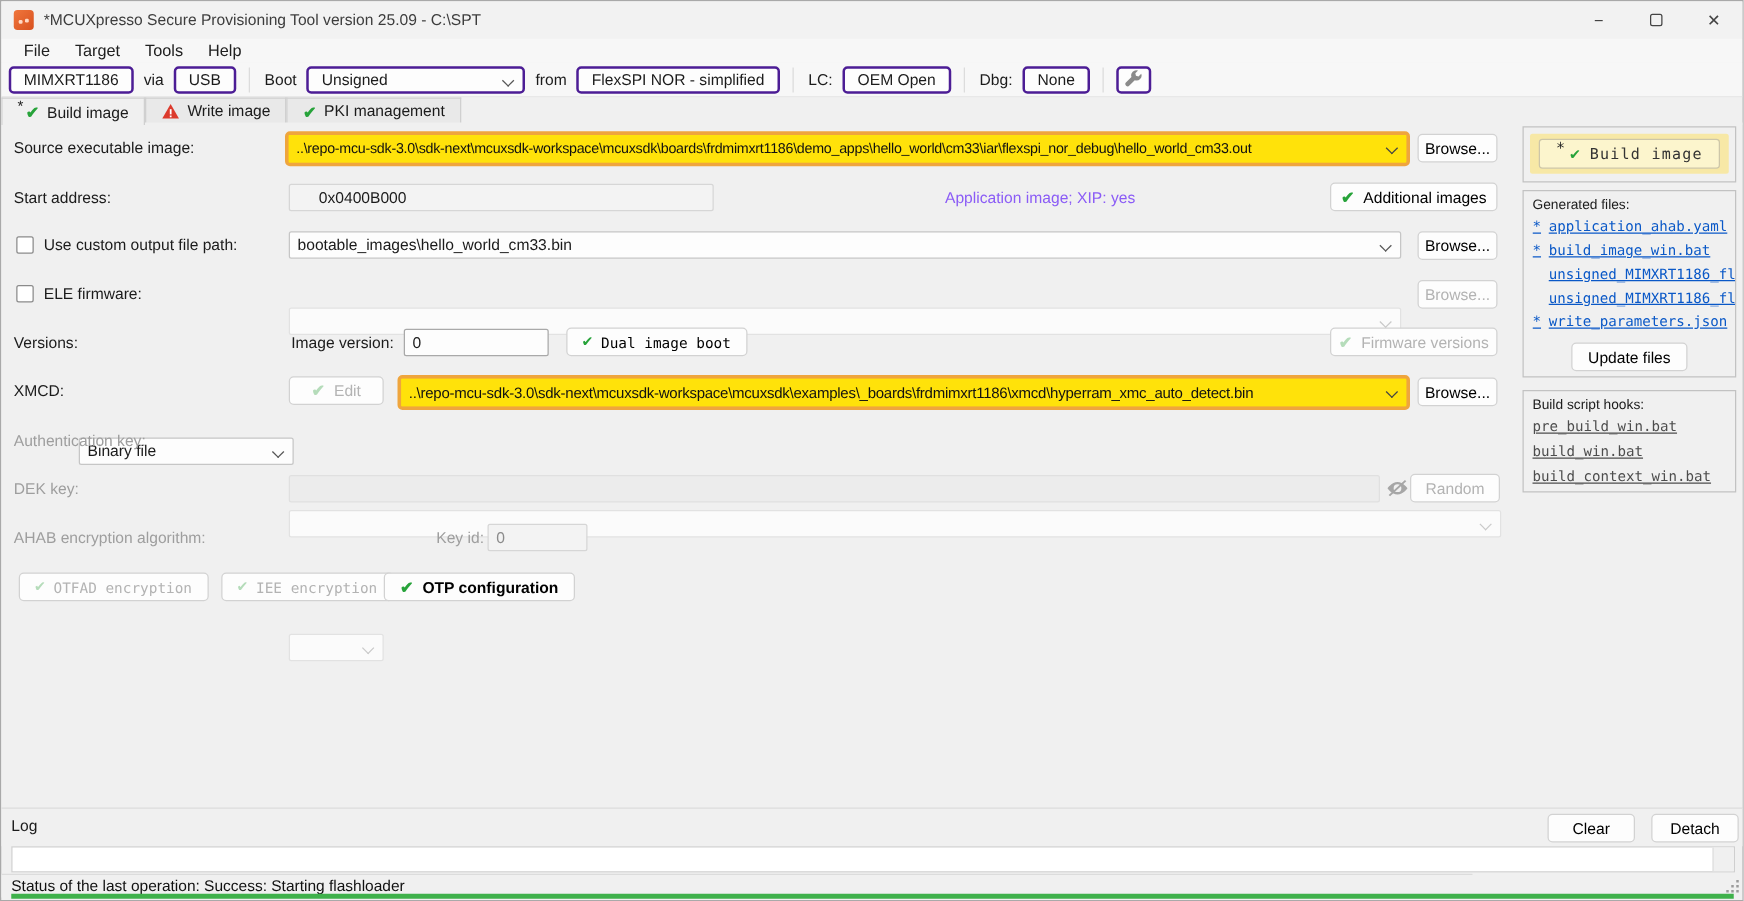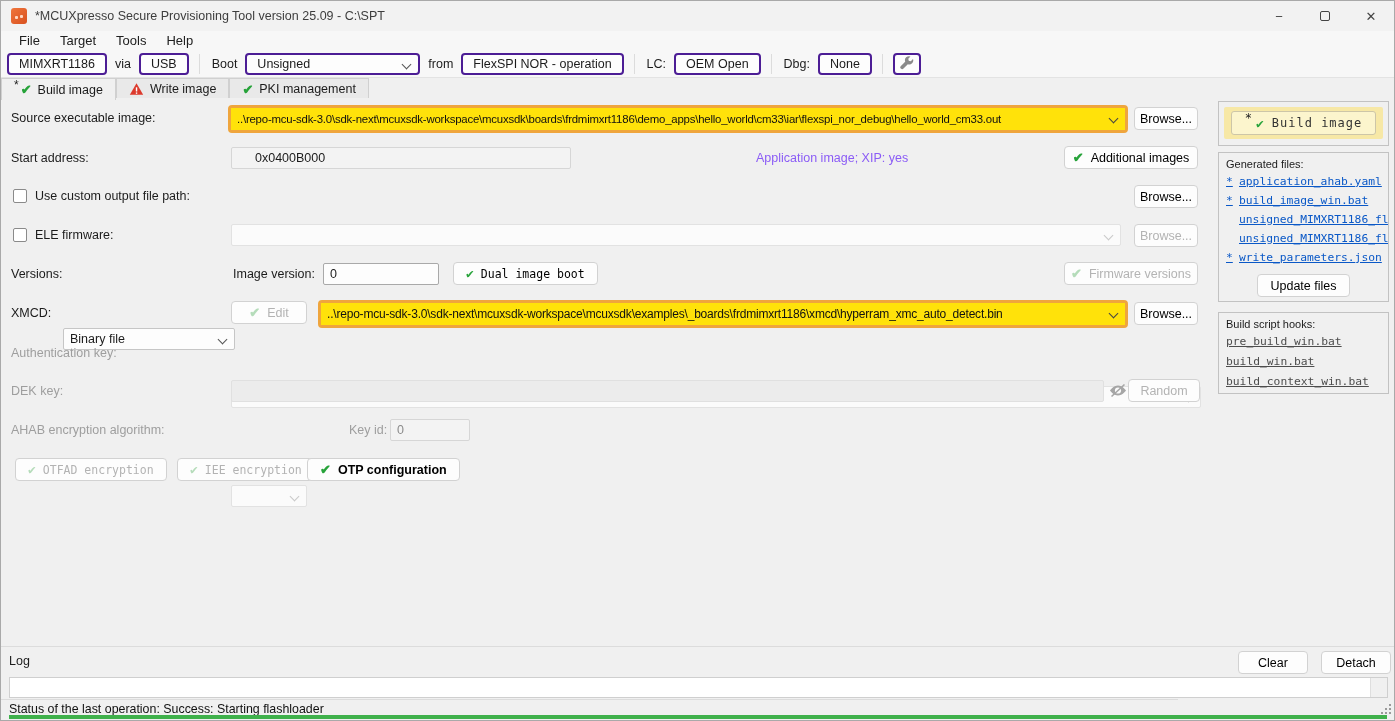--- a/index.html
+++ b/index.html
@@ -117,21 +117,21 @@
     <span class="tbtn">MIMXRT1186</span>
     <span class="tlabel">via</span>
     <span class="tbtn">USB</span>
     <span class="vsep"></span>
     <span class="tlabel">Boot</span>
     <span class="tbtn tcombo">
         <span>Unsigned</span>
         <span class="chev"></span>
       </span>
     <span class="tlabel">from</span>
-    <span class="tbtn">FlexSPI NOR - operation</span>
+    <span class="tbtn">FlexSPI NOR - simplified</span>
     <span class="vsep"></span>
     <span class="tlabel">LC:</span>
     <span class="tbtn">OEM Open</span>
     <span class="vsep"></span>
     <span class="tlabel">Dbg:</span>
     <span class="tbtn">None</span>
     <span class="vsep"></span>
     <span class="tbtn wrenchbtn">
       <svg width="15" height="15" viewBox="0 0 16 16">
           <path fill="#8a8a8a" d="M14.9 3.1a4.3 4.3 0 0 1-5.5 5.6l-4.6 4.6a1.95 1.95 0 1 1-2.76-2.75L6.6 6a4.3 4.3 0 0 1 5.6-5.5L9.9 2.8l.5 2.2 2.2.5 2.3-2.4z"></path>
@@ -170,20 +170,21 @@
     <span class="lbl" style="left:10px; top:49px;">Start address:</span>
     <div class="field ro" style="left:230px; top:49px; width:340px;padding-left:23px;">0x0400B000</div>
     <span class="infotext" style="left:755px; top:49px;">Application image; XIP: yes</span>
     <button class="btn" style="left:1063px; top:48px; width:134px;">
       <span class="check">✔</span>
       <span>Additional images</span>
     </button>
 
     <span class="cbox" style="left:12px; top:91px;"></span>
     <span class="lbl" style="left:34px; top:87px;">Use custom output file path:</span>
+    <div class="field combo" style="left:230px; top:87px; width:890px;"><span>bootable_images\hello_world_cm33.bin</span><span class="chev"></span></div>
     <button class="btn" style="left:1133px; top:87px; width:64px;">Browse...</button>
 
     <span class="cbox" style="left:12px; top:130px;"></span>
     <span class="lbl" style="left:34px; top:126px;">ELE firmware:</span>
     <div class="field combo disl" style="left:230px; top:126px; width:890px;"><span></span><span class="chev"></span></div>
     <button class="btn dis" style="left:1133px; top:126px; width:64px;">Browse...</button>
 
     <span class="lbl" style="left:10px; top:165px;">Versions:</span>
     <span class="lbl" style="left:232px; top:165px;">Image version:</span>
     <div class="field" style="left:322px; top:165px; width:116px; border-color:#a9a9a9;">0</div>

